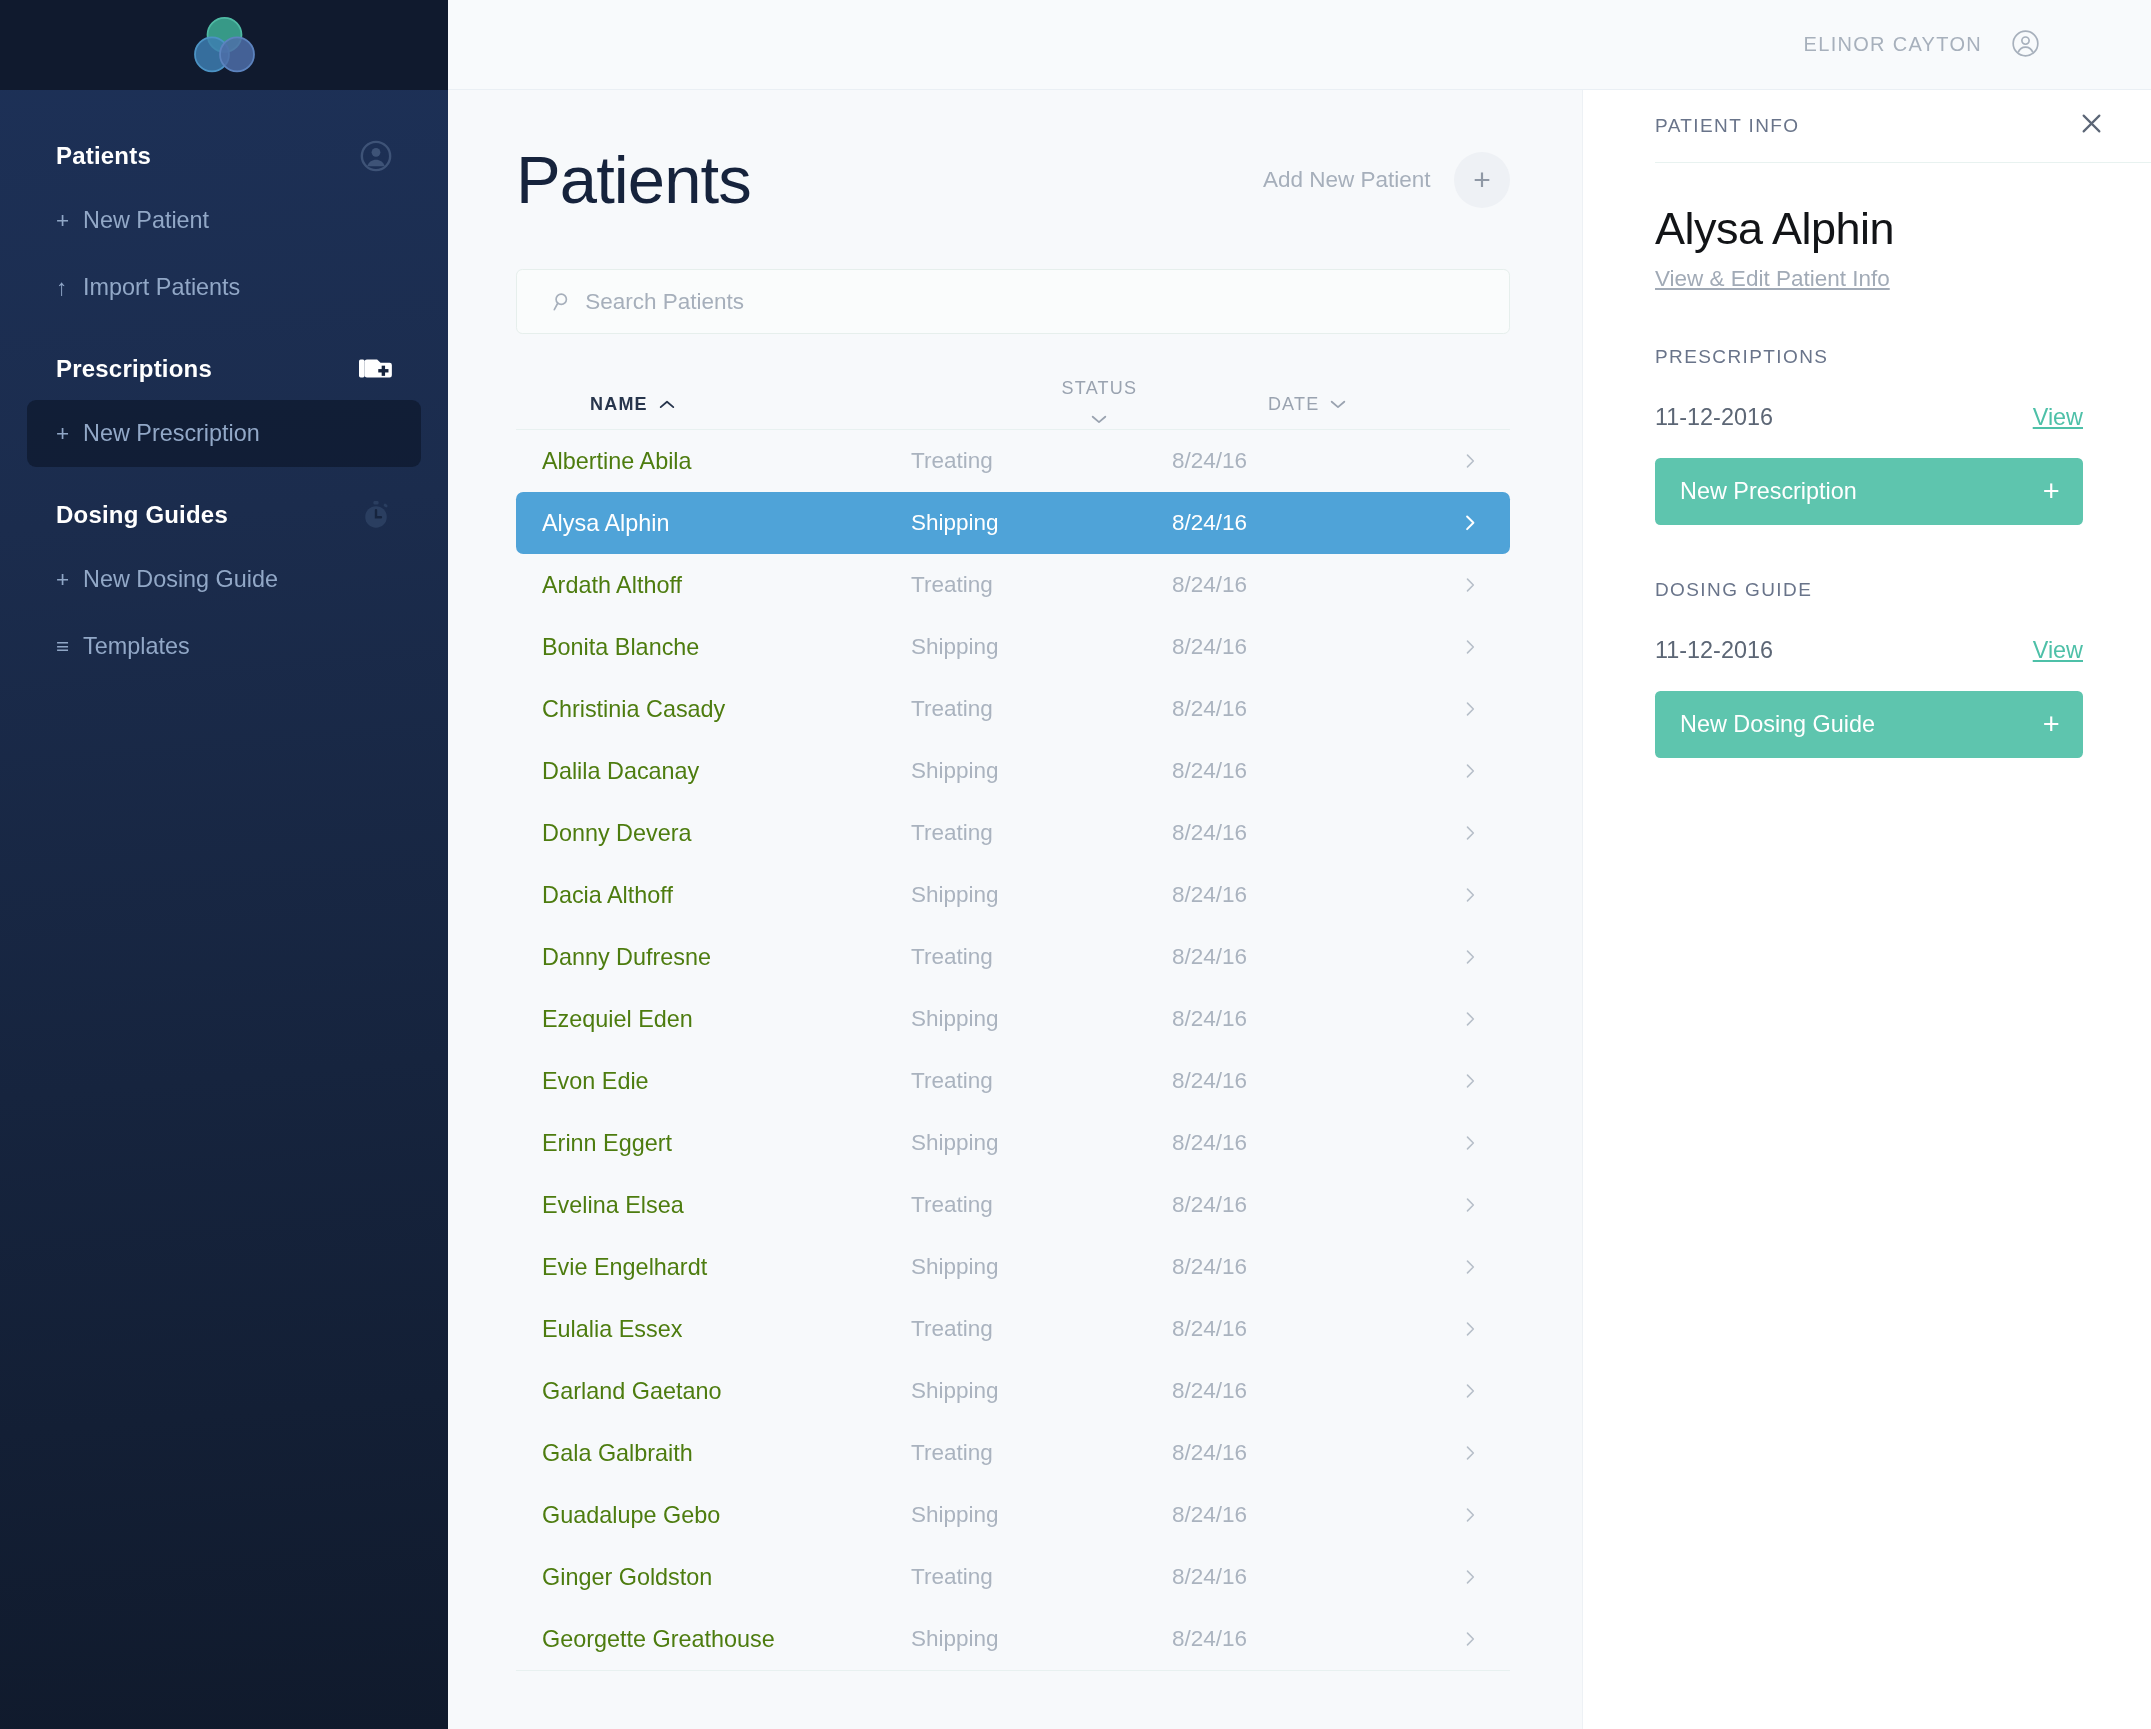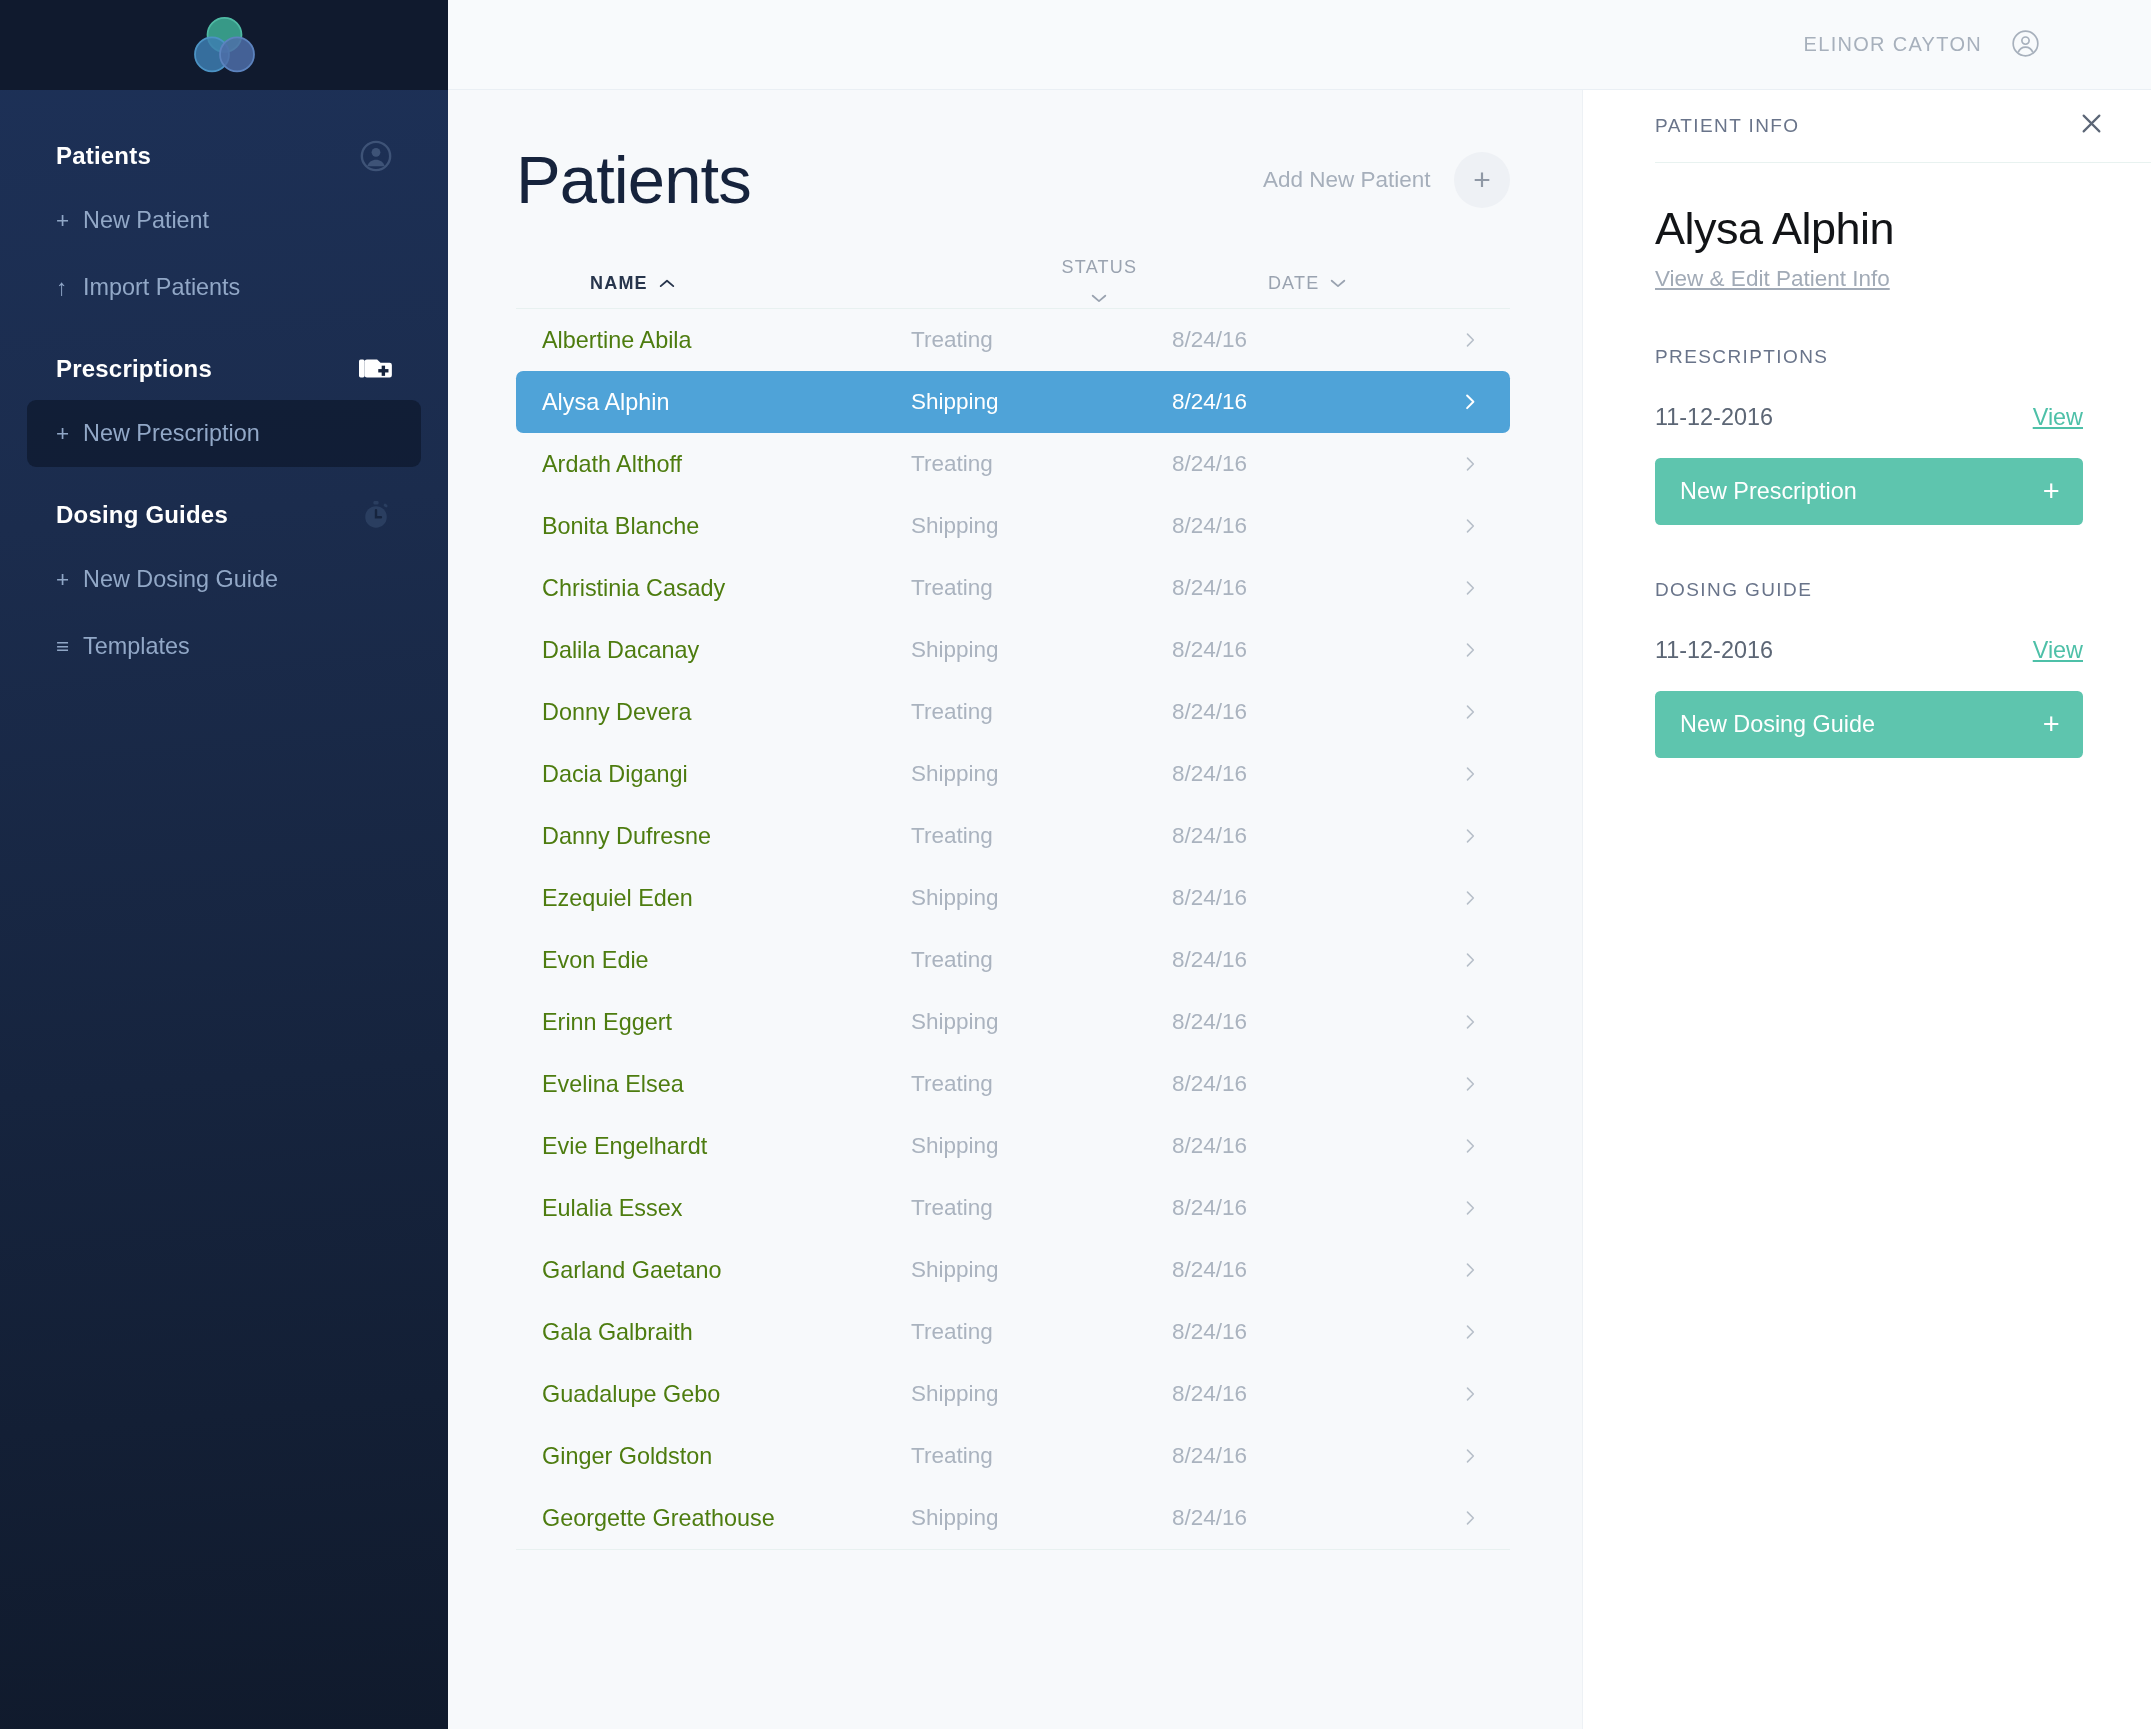--- a/index.html
+++ b/index.html
@@ -278,20 +278,29 @@
       <main class="main">
 
         <div class="main-head">
           <h1 class="page-title">Patients</h1>
           <div class="add-patient">
             <span class="add-patient-label">Add New Patient</span>
             <span class="add-patient-btn">+</span>
           </div>
         </div>
 
+        <div class="search-wrap">
+          <span class="search-icon-box">
+            <svg width="23.4" height="23.4" viewBox="0 0 24 24" fill="none" stroke="#A6AFBB" stroke-width="1.7">
+              <circle cx="10.5" cy="9.5" r="5.3"></circle>
+              <path d="M6.9 13.6 3.4 20.2" stroke-linecap="round"></path>
+            </svg>
+          </span>
+          <input class="search-input" type="text" placeholder="Search Patients" style="">
+        </div>
 
         <div class="table">
           <div class="thead">
             <div class="th name">
               <span>NAME</span>
               <span>
                 <svg width="18" height="10.8" viewBox="0 0 20 12" fill="none" stroke="#27354C" stroke-width="2" stroke-linecap="round" stroke-linejoin="round">
                     <path d="M3 9 10 3 17 9"></path>
                   </svg>
               </span>
@@ -378,21 +387,21 @@
                 <span class="cell-name">Donny Devera</span>
                 <span class="cell-status">Treating</span>
                 <span class="cell-date">8/24/16</span>
                 <span class="cell-chev">
                   <svg width="20" height="20" viewBox="0 0 24 24" fill="none" stroke="#B7BFC9" stroke-width="1.9" stroke-linecap="round" stroke-linejoin="round">
                     <path d="M9 5l7 7-7 7"></path>
                   </svg>
                 </span>
               </div>
               <div class="row">
-                <span class="cell-name">Dacia Digangi</span>
+                <span class="cell-name">Dacia Althoff</span>
                 <span class="cell-status">Shipping</span>
                 <span class="cell-date">8/24/16</span>
                 <span class="cell-chev">
                   <svg width="20" height="20" viewBox="0 0 24 24" fill="none" stroke="#B7BFC9" stroke-width="1.9" stroke-linecap="round" stroke-linejoin="round">
                     <path d="M9 5l7 7-7 7"></path>
                   </svg>
                 </span>
               </div>
               <div class="row">
                 <span class="cell-name">Danny Dufresne</span>

